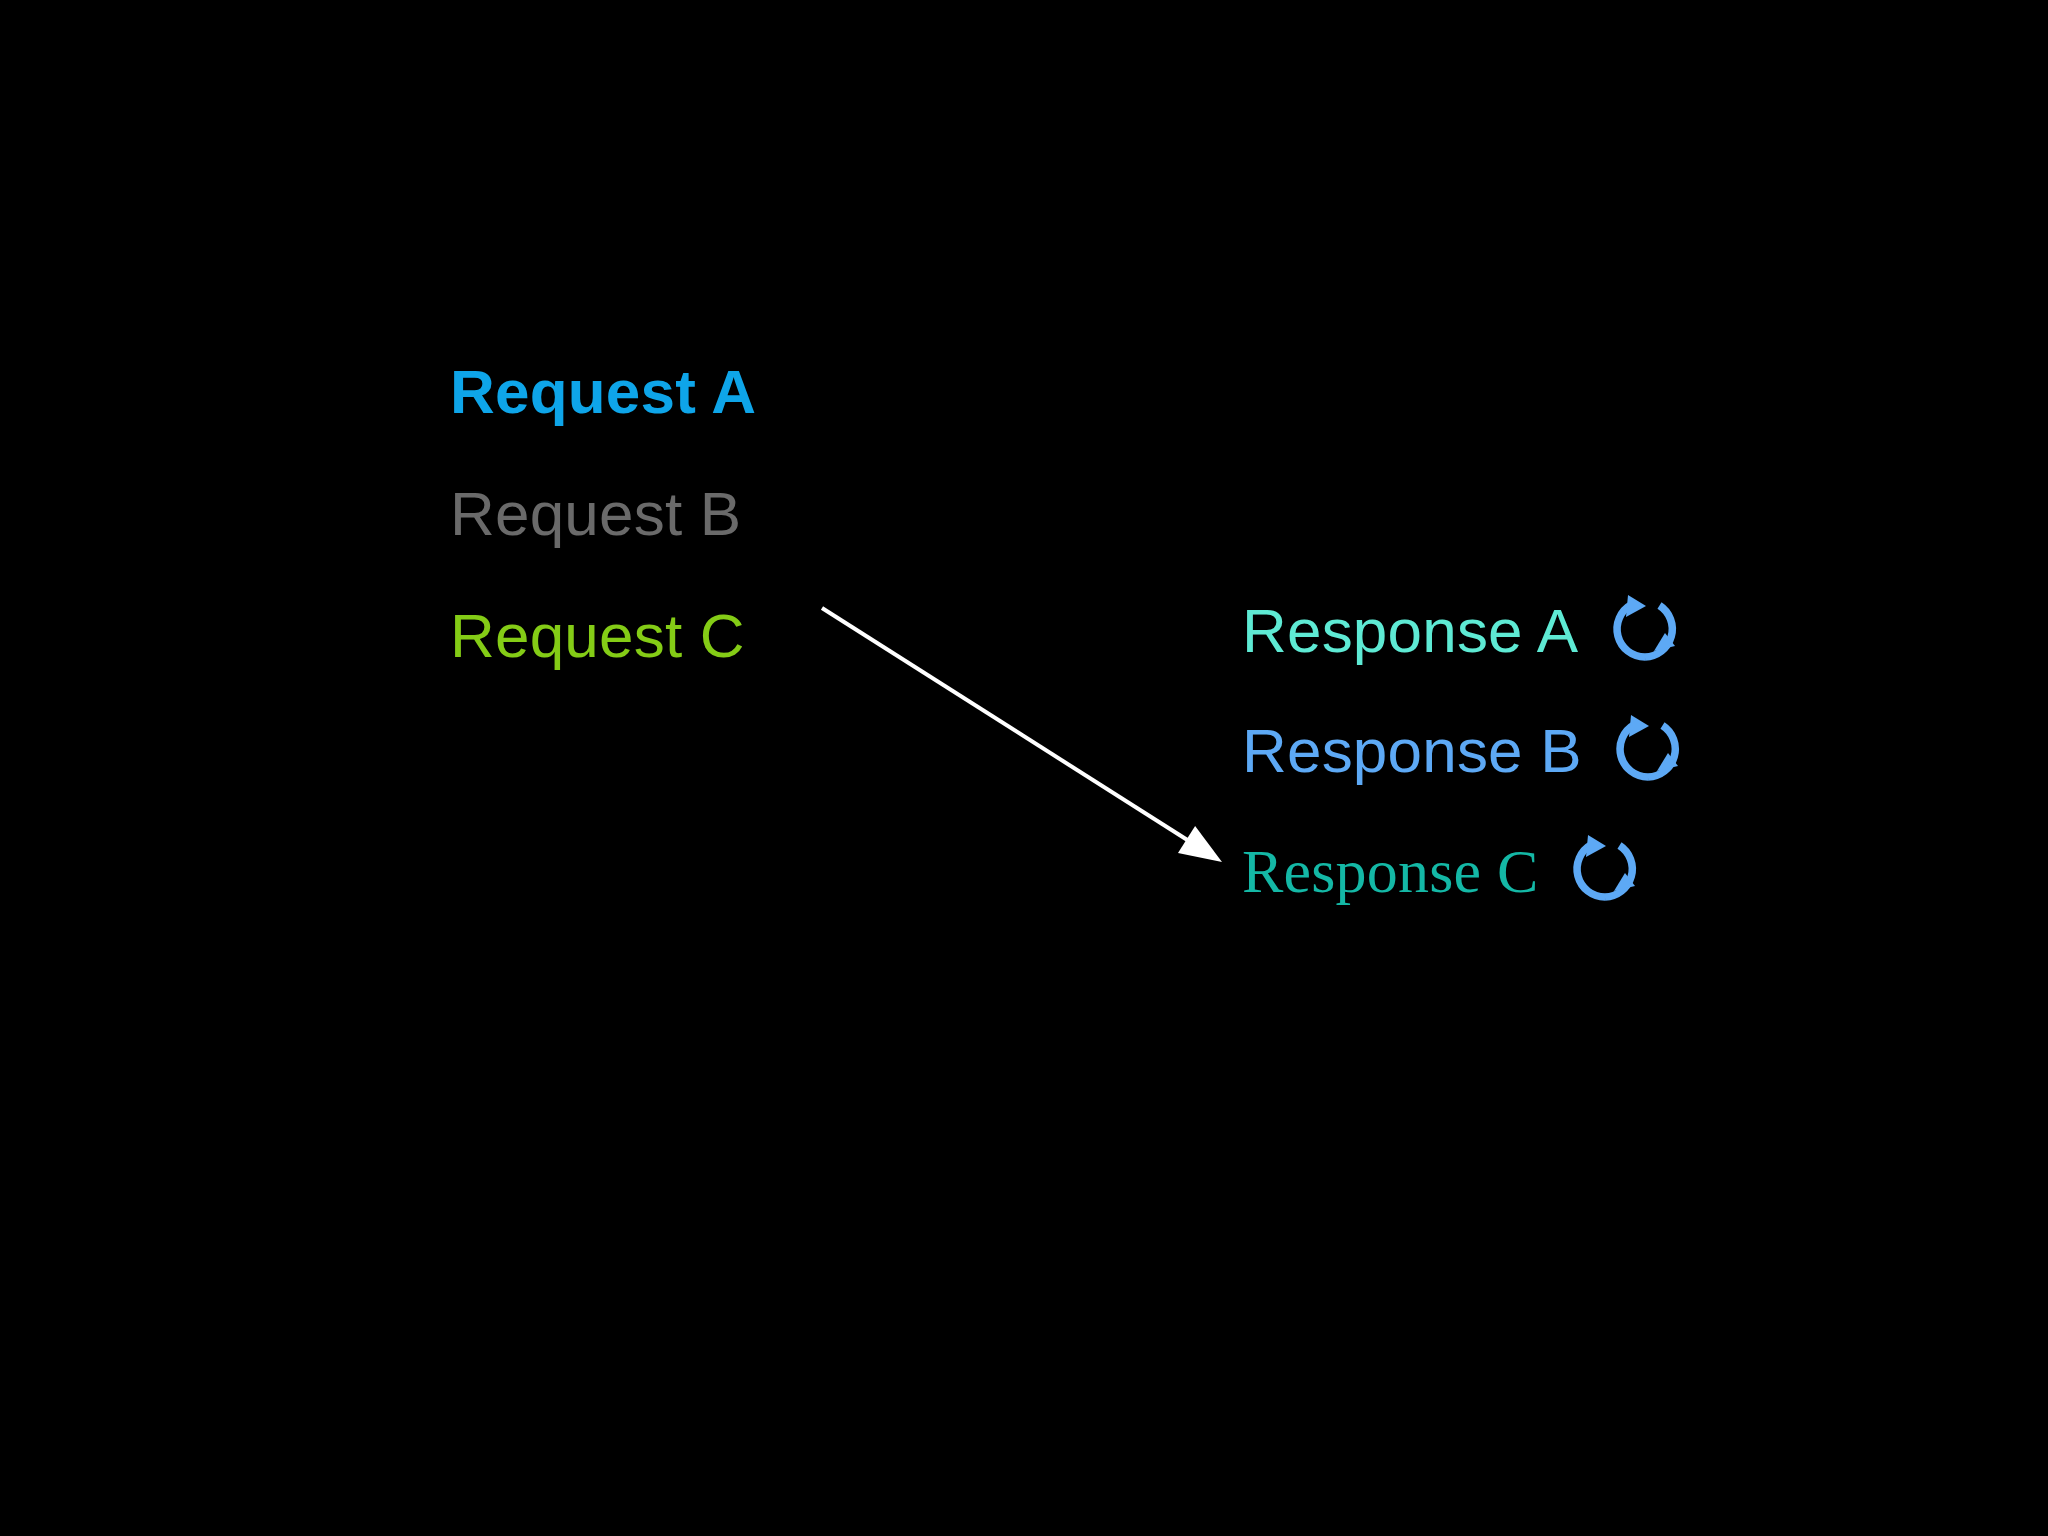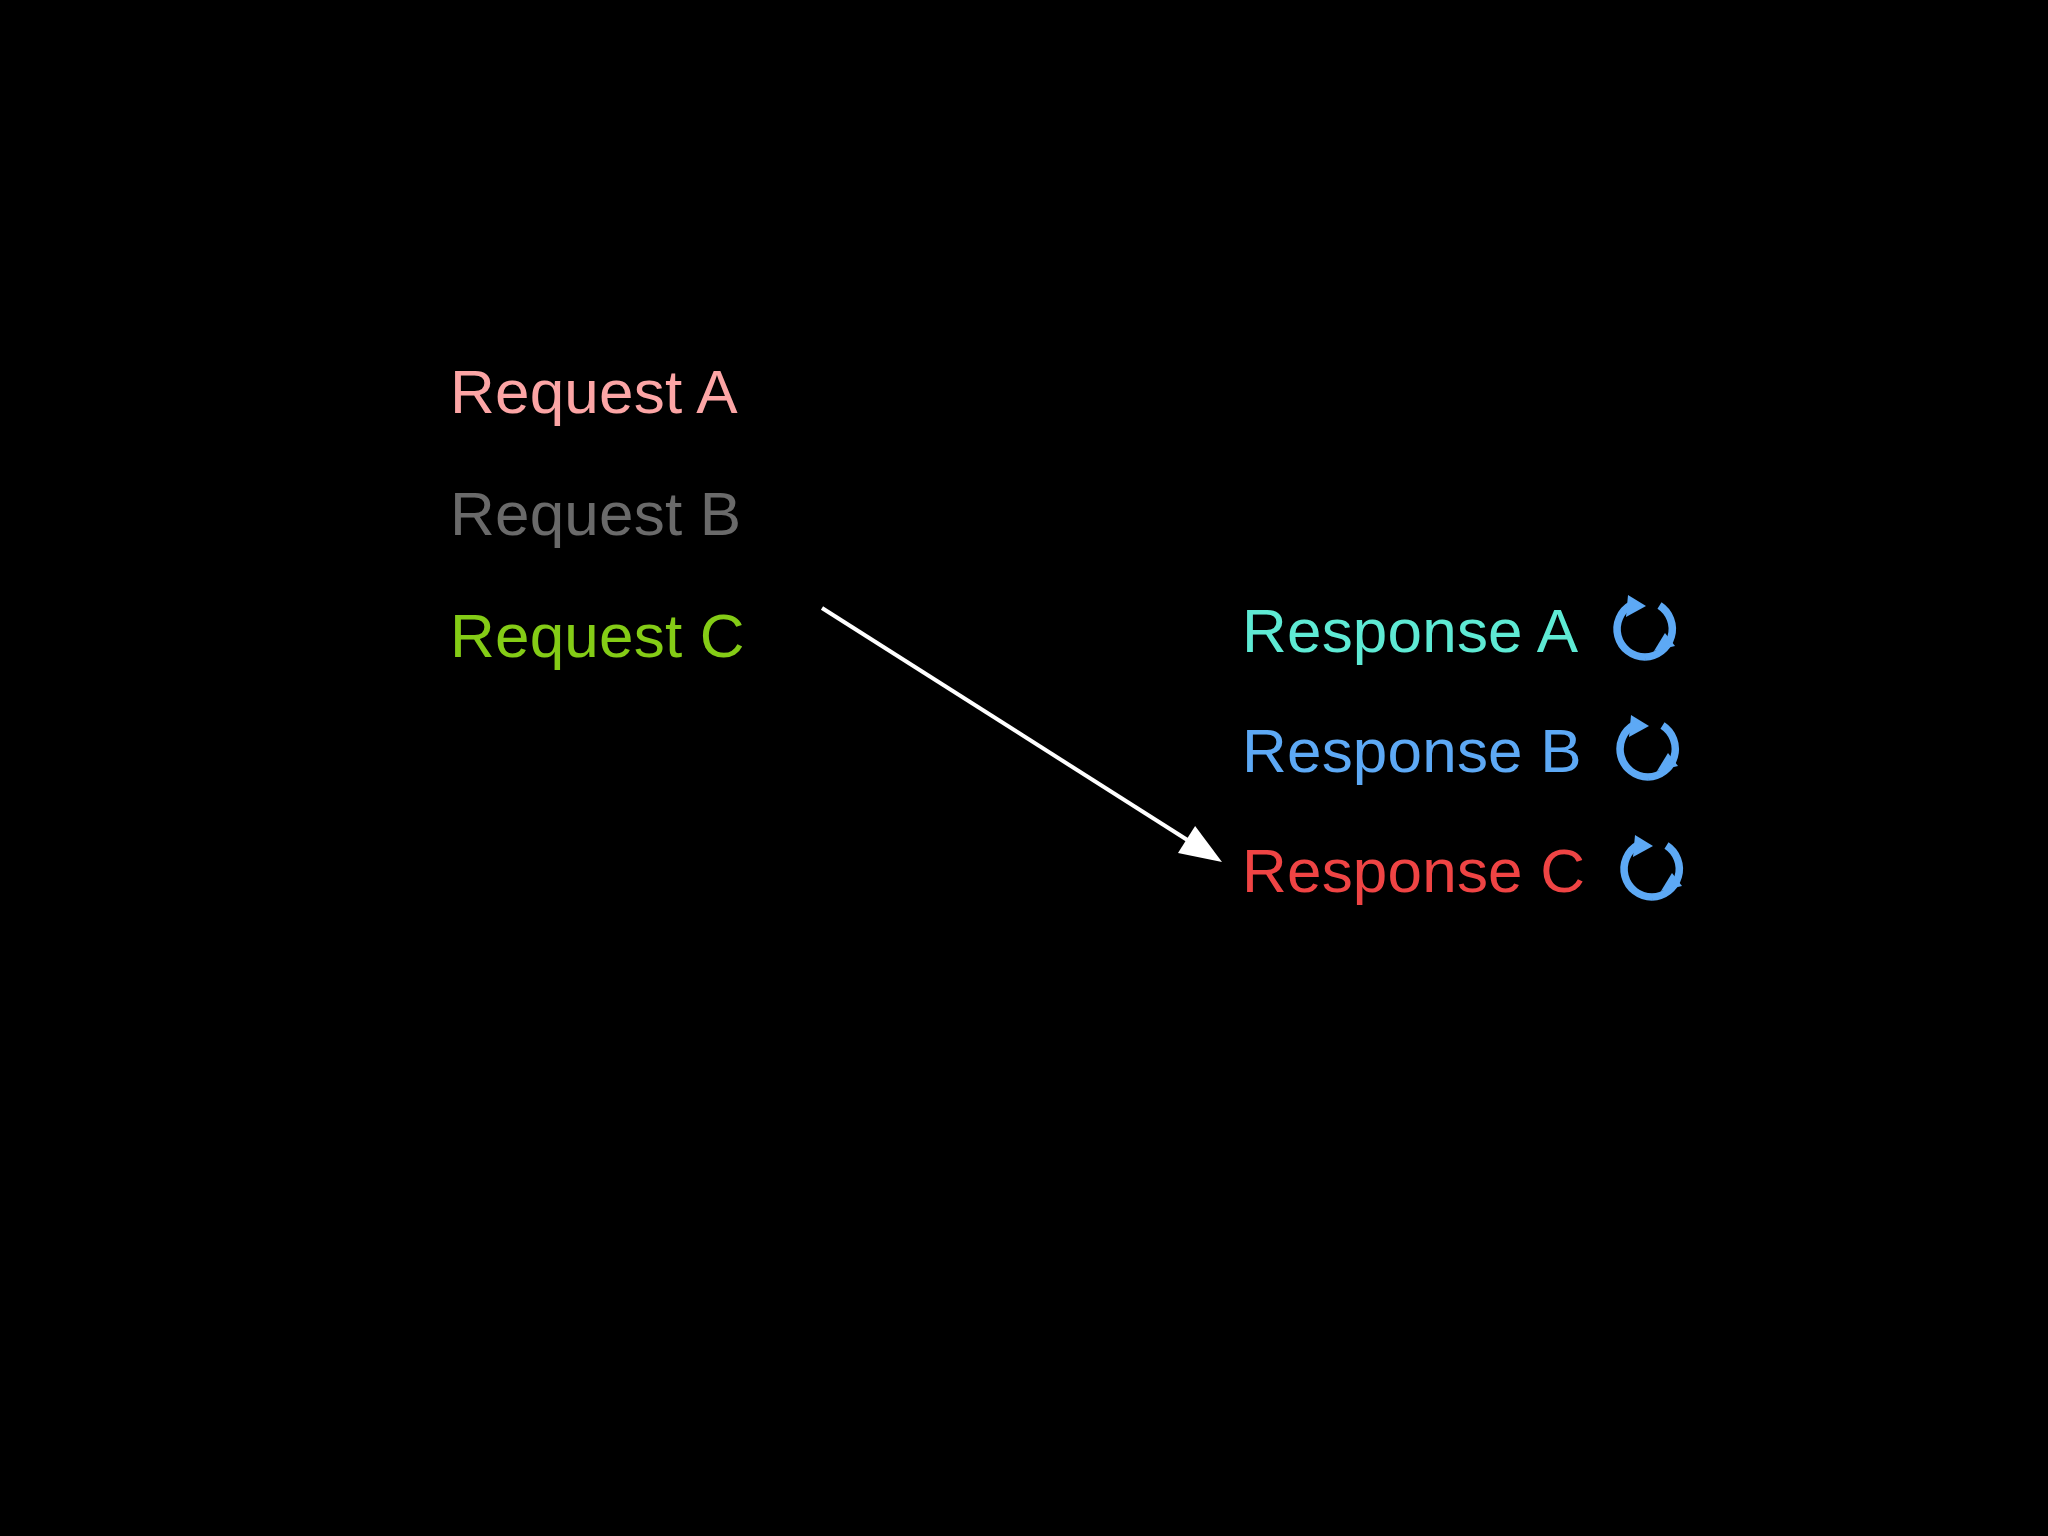--- a/index.html
+++ b/index.html
@@ -90,21 +90,21 @@
   }
 </style>
 </head>
 <body>
 
 <div id="slide" style="background: rgb(0, 0, 0);">
 
   <div id="request-list">
 
     <div class="request-row state-dimmed">
-      <span class="request-label" style="color: #fca5a5;">Request A</span>
+      <span class="request-label" style="color: #0ea5e9; font-weight: bold;">Request A</span>
     </div>
 
     <div class="request-row state-dimmed">
       <span class="request-label" style="color: rgb(106, 106, 106);">Request B</span>
     </div>
 
     <div class="request-row state-active">
       <span class="request-label" style="color: #84cc16;">Request C</span>
     </div>
 
@@ -134,21 +134,21 @@
             <path d="M 36 64 A 28 28 0 0 1 22.5 11.5"></path>
             <path d="M 36 64 A 28 28 0 0 0 50.5 12.5"></path>
           </g>
           <polygon points="19,2 37,13 17,24" fill="#5DA9F5"></polygon>
           <polygon points="66,53 45,58 56,40" fill="#5DA9F5"></polygon>
         </svg>
       </span>
     </div>
 
     <div class="response-row">
-      <span class="response-label" style="color: #ef4444;">Response C</span>
+      <span class="response-label" style="color: #14b8a6; font-family: Liberation Serif, serif;">Response C</span>
       <span class="sync-icon">
         <svg viewBox="0 0 72 72" xmlns="http://www.w3.org/2000/svg">
           <g fill="none" stroke="#5DA9F5" stroke-width="7.5" stroke-linecap="butt">
             <path d="M 36 64 A 28 28 0 0 1 22.5 11.5"></path>
             <path d="M 36 64 A 28 28 0 0 0 50.5 12.5"></path>
           </g>
           <polygon points="19,2 37,13 17,24" fill="#5DA9F5"></polygon>
           <polygon points="66,53 45,58 56,40" fill="#5DA9F5"></polygon>
         </svg>
       </span>

